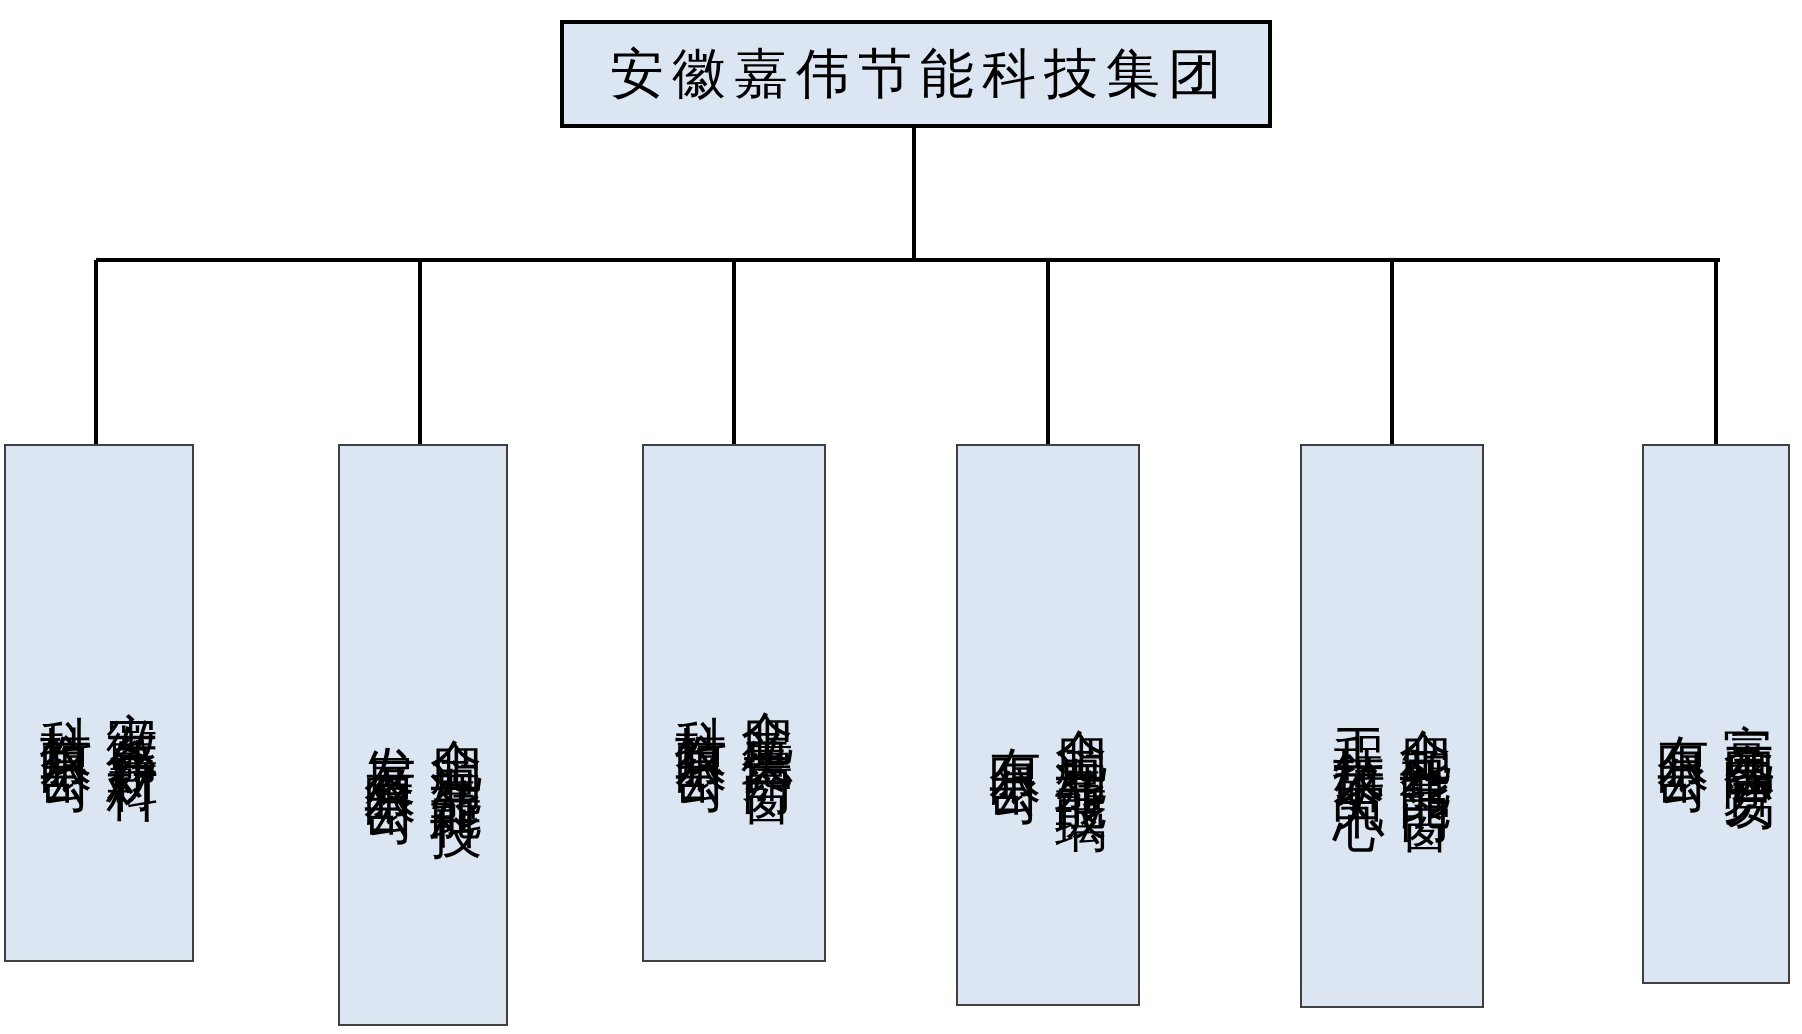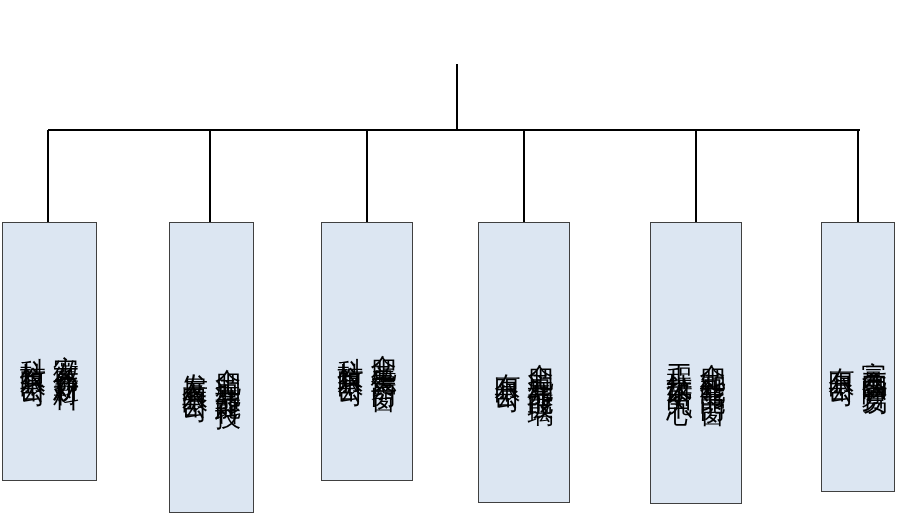--- a/index.html
+++ b/index.html
@@ -72,20 +72,23 @@
     text-align: center;
     white-space: nowrap;
   }
   .vcol { display: block; }
 </style>
 </head>
 <body>
 
 <div class="canvas">
 
+  <div class="root-box">
+    <span>安徽嘉伟节能科技集团</span>
+  </div>
 
   <div class="stem"></div>
   <div class="hbar"></div>
   <div class="drop" style="left:47px"></div>
   <div class="drop" style="left:209px"></div>
   <div class="drop" style="left:366px"></div>
   <div class="drop" style="left:523px"></div>
   <div class="drop" style="left:695px"></div>
   <div class="drop" style="left:857px"></div>
 

